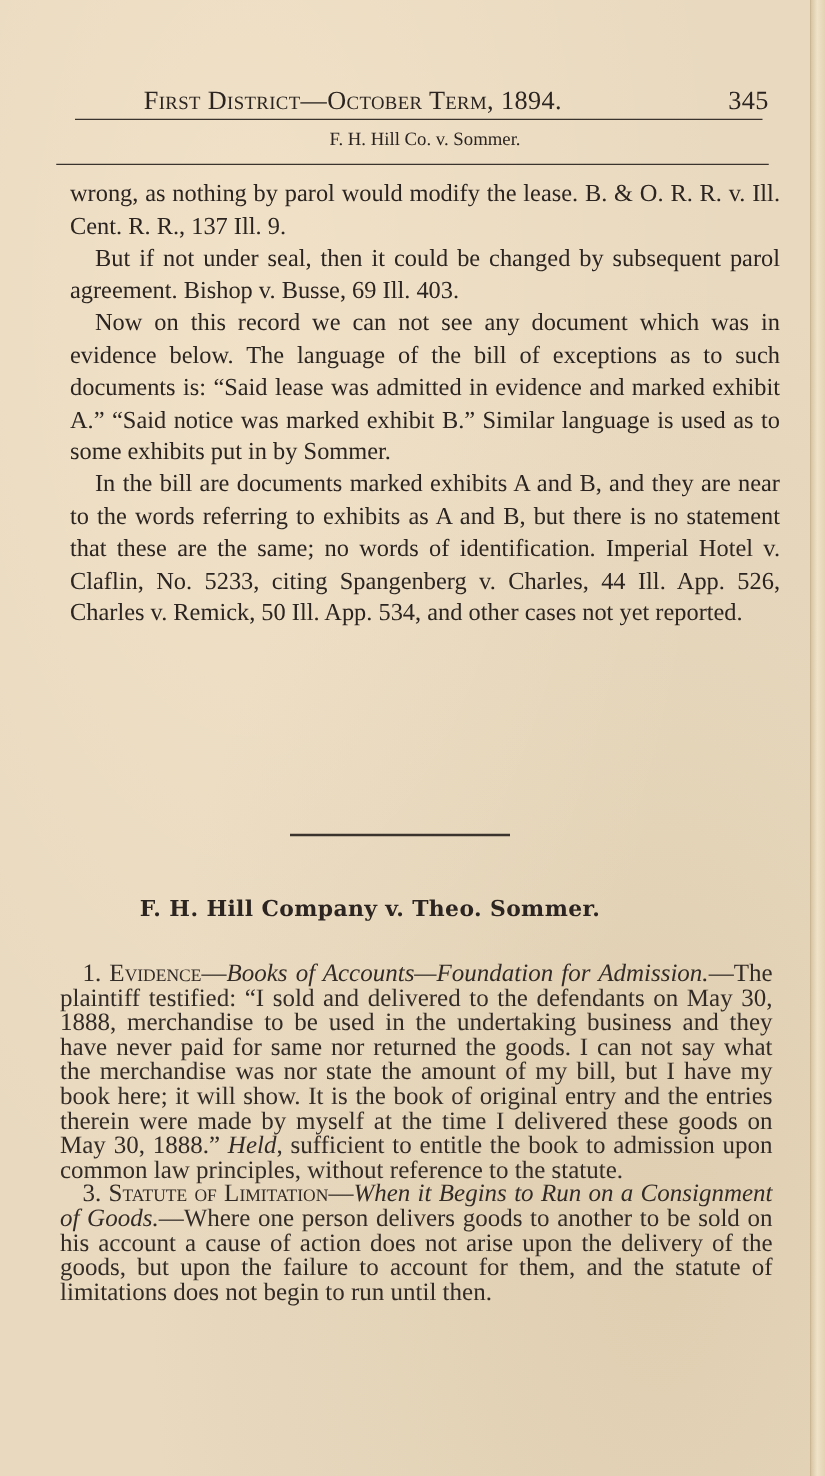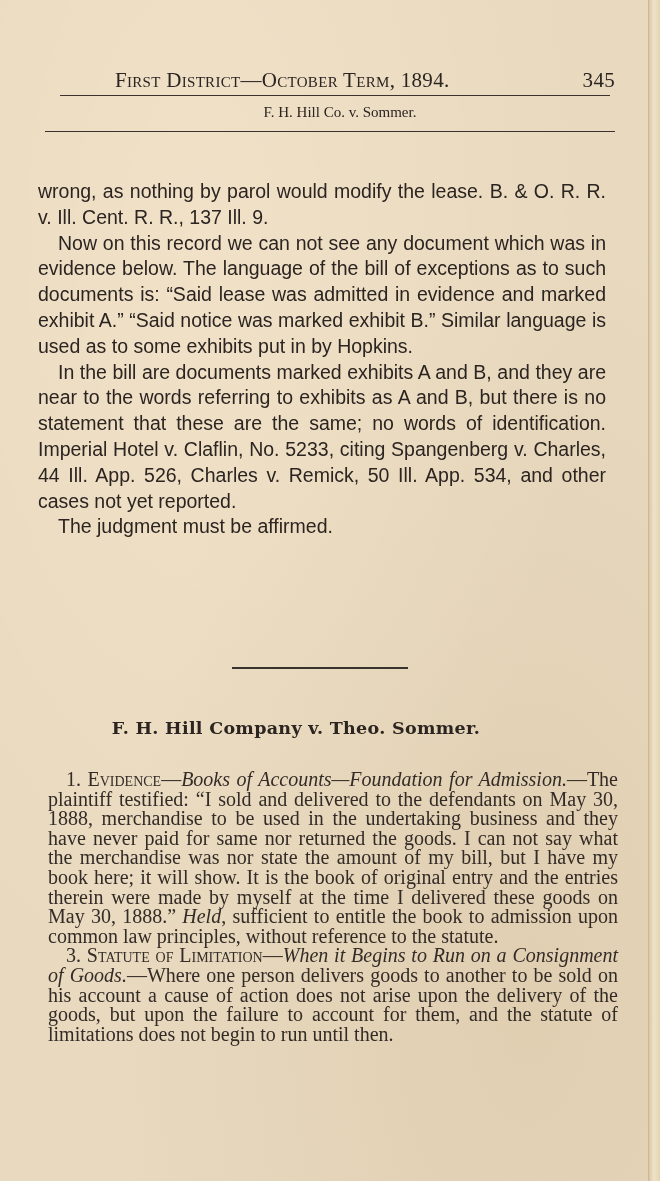--- a/index.html
+++ b/index.html
@@ -23,24 +23,23 @@
     display: flex; justify-content: space-between; align-items: baseline;
     font-family: "Liberation Serif", serif; font-size: 21px; letter-spacing: 0.3px;
   }
   .running-head .sc { font-variant: small-caps; }
   .rule { position: absolute; height: 1px; background: #3a322c; }
   .subhead {
     position: absolute; left: 0; width: 660px; top: 104px; text-align: center;
     font-family: "Liberation Serif", serif; font-size: 15px; padding-left: 20px; box-sizing: border-box;
   }
   .body-text {
-    position: absolute; left: 38px; top: 143px; width: 568px;
-    font-family: Liberation Sans, sans-serif; font-size: 19.5px; line-height: 25.8px;
+    position: absolute; left: 56px; top: 143px; width: 568px;
+    font-family: Liberation Serif, serif; font-size: 19.5px; line-height: 25.8px;
     text-align: justify;
-    margin-top: 36px;
   }
   .body-text p { margin: 0; text-indent: 20px; }
   .body-text p.first { text-indent: 0; }
   .sep-rule { position: absolute; left: 232px; top: 667px; width: 176px; height: 2px; background: #3a322c; }
   .case-title {
     position: absolute; left: 0; width: 592px; top: 718px; text-align: center;
     font-family: "DejaVu Serif", serif; font-weight: bold; font-size: 17.5px; letter-spacing: 0.3px;
   }
   .headnotes {
     position: absolute; left: 48px; top: 770px; width: 570px;
@@ -60,23 +59,23 @@
   <span class="sc">First District—October Term, 1894.</span>
   <span>345</span>
 </div>
 
 <div class="rule" style="left:60px;top:95px;width:550px;"></div>
 <div class="subhead">F. H. Hill Co. v. Sommer.</div>
 <div class="rule" style="left:45px;top:131px;width:570px;"></div>
 
 <div class="body-text">
   <p class="first">wrong, as nothing by parol would modify the lease. B. &amp; O. R. R. v. Ill. Cent. R. R., 137 Ill. 9.</p>
-  <p>Now on this record we can not see any document which was in evidence below. The language of the bill of exceptions as to such documents is: “Said lease was admitted in evidence and marked exhibit A.” “Said notice was marked exhibit B.” Similar language is used as to some exhibits put in by Hopkins.</p>
+  <p>But if not under seal, then it could be changed by subsequent parol agreement. Bishop v. Busse, 69 Ill. 403.</p>
+  <p>Now on this record we can not see any document which was in evidence below. The language of the bill of exceptions as to such documents is: “Said lease was admitted in evidence and marked exhibit A.” “Said notice was marked exhibit B.” Similar language is used as to some exhibits put in by Sommer.</p>
   <p>In the bill are documents marked exhibits A and B, and they are near to the words referring to exhibits as A and B, but there is no statement that these are the same; no words of identification. Imperial Hotel v. Claflin, No. 5233, citing Spangenberg v. Charles, 44 Ill. App. 526, Charles v. Remick, 50 Ill. App. 534, and other cases not yet reported.</p>
-  <p>The judgment must be affirmed.</p>
 </div>
 
 <div class="sep-rule"></div>
 
 <div class="case-title">F. H. Hill Company v. Theo. Sommer.</div>
 
 <div class="headnotes">
   <p>
     <span>1.</span>
     <span class="sc">Evidence</span>—<i>Books of Accounts—Foundation for Admission.</i>—<span>The plaintiff testified: “I sold and delivered to the defendants on May 30, 1888, merchandise to be used in the undertaking business and they have never paid for same nor returned the goods. I can not say what the merchandise was nor state the amount of my bill, but I have my book here; it will show. It is the book of original entry and the entries therein were made by myself at the time I delivered these goods on May 30, 1888.”</span>

